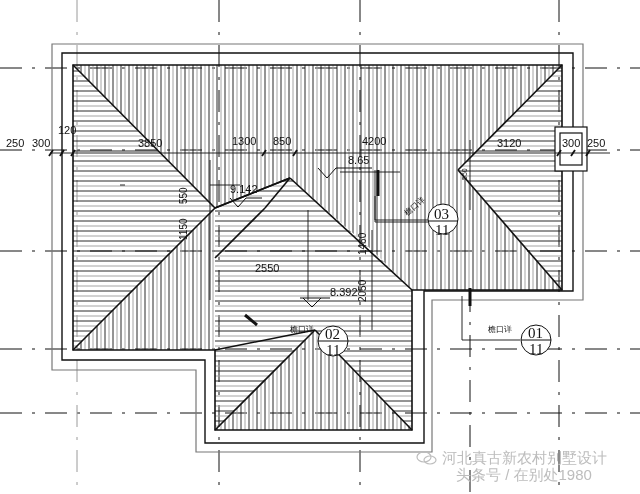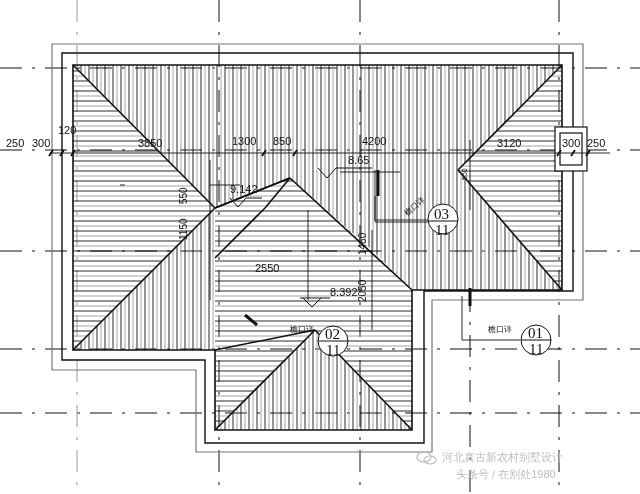--- a/index.html
+++ b/index.html
@@ -3,21 +3,21 @@
 <meta charset="utf-8">
 <style>
   html, body { margin:0; padding:0; background:#ffffff; }
   body { width:640px; height:494px; overflow:hidden; position:relative; font-family:"Liberation Sans", sans-serif; }
   #plan { position:absolute; left:0; top:0; width:640px; height:494px; }
   .dim { font-family:"Liberation Sans Narrow","Liberation Sans", sans-serif; font-size:11px; fill:#111; }
   .dimv { font-family:"Liberation Sans", sans-serif; font-size:10px; fill:#111; }
   .elev { font-size:11px; fill:#111; }
   .tag { font-family:"Liberation Serif", serif; font-size:15px; fill:#111; }
   .note { font-size:8px; fill:#111; }
-  .wm { position:absolute; left:412px; top:449px; width:228px; color:#bdbdbd; font-size:11px; line-height:17px; letter-spacing:0px; }
+  .wm { position:absolute; left:412px; top:449px; width:228px; color:#bdbdbd; font-size:15px; line-height:17px; letter-spacing:0px; }
   .wm .l1 { display:flex; align-items:center; gap:4px; padding-left:4px; }
   .wm .l2 { padding-left:44px; }
   .wm-icon { display:inline-block; width:22px; height:14px; }
 </style>
 </head>
 <body>
 
 <svg id="plan" viewBox="0 0 640 494" xmlns="http://www.w3.org/2000/svg">
   <defs>
     <clipPath id="cl-west">

